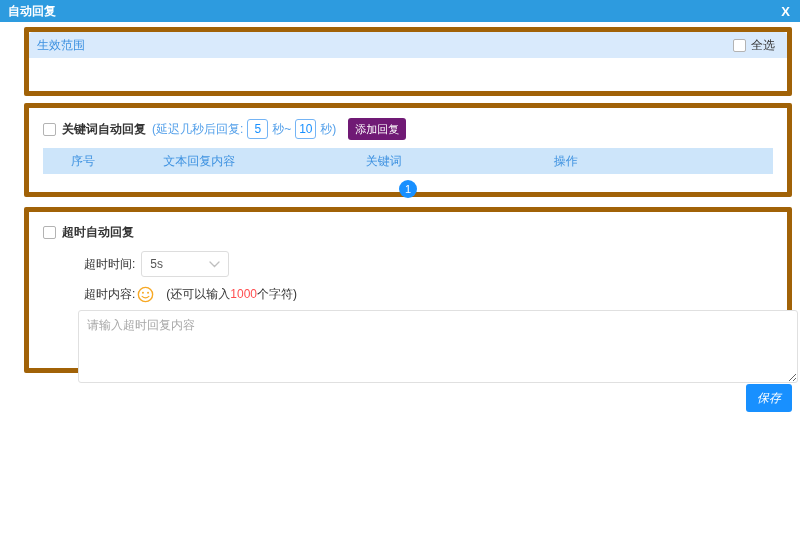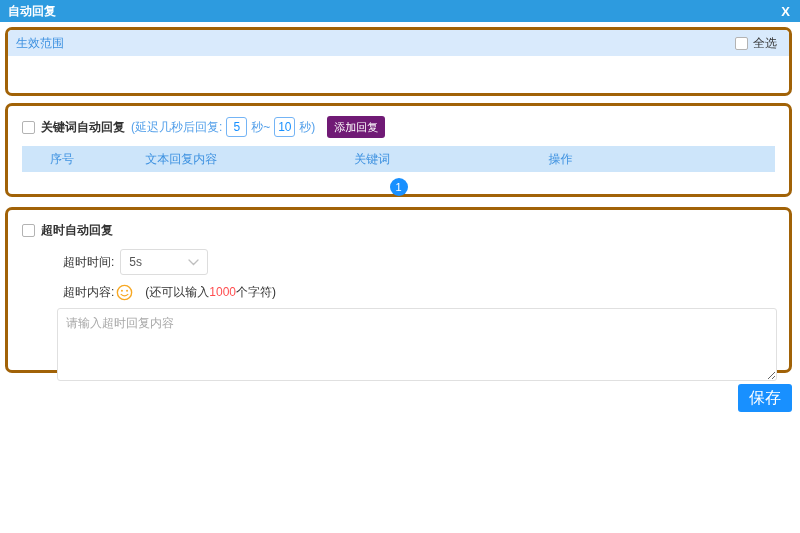--- a/index.html
+++ b/index.html
@@ -14,22 +14,22 @@
   .titlebar {
     position:absolute; top:0; left:0; right:0; height:22px;
     background:#2d9bdf; color:#fff;
     display:flex; align-items:center; justify-content:space-between;
     padding:0 10px 0 8px; font-weight:bold; font-size:12px;
   }
   .close-x { cursor:pointer; font-size:13px; font-weight:bold; line-height:1; }
 
   
   .panel {
-    position:absolute; left:5px; right:8px; background:#fff;
-    border:3px solid #a16207; border-radius:7px;
+    position:absolute; left:24px; right:8px; background:#fff;
+    border:5px solid #a16207; border-radius:2px;
   }
 
   
   .panel1 { top:27px; height:69px; overflow:hidden; }
   .scope-hdr {
     height:26px; background:#d9eafc; border-radius:4px 4px 0 0;
     display:flex; align-items:center; justify-content:space-between;
     padding:0 12px 0 8px;
   }
   .scope-title { color:#3d91e0; }
@@ -85,21 +85,21 @@
     display:block; margin:7px 0 0 35px; width:720px; height:73px;
     border:1px solid #e0e0e0; border-radius:3px; padding:6px 8px;
     font-family:inherit; font-size:12px; color:#7f1d1d; resize:both; outline:none;
   }
   .reply-area::placeholder { color:#a8a8a8; }
 
   
   .save-btn {
     position:absolute; top:384px; right:8px; height:28px; padding:0 11px;
     background:#1890ff; color:#fff; border:none; border-radius:3px;
-    font-size:16px; cursor:pointer; font-family:inherit;
+    font-size:12px; cursor:pointer; font-family:inherit;font-style:italic;
   }
 </style>
 </head>
 <body>
 
 <div class="stage">
 
   <div class="titlebar">
     <span>自动回复</span>
     <span class="close-x">X</span>

